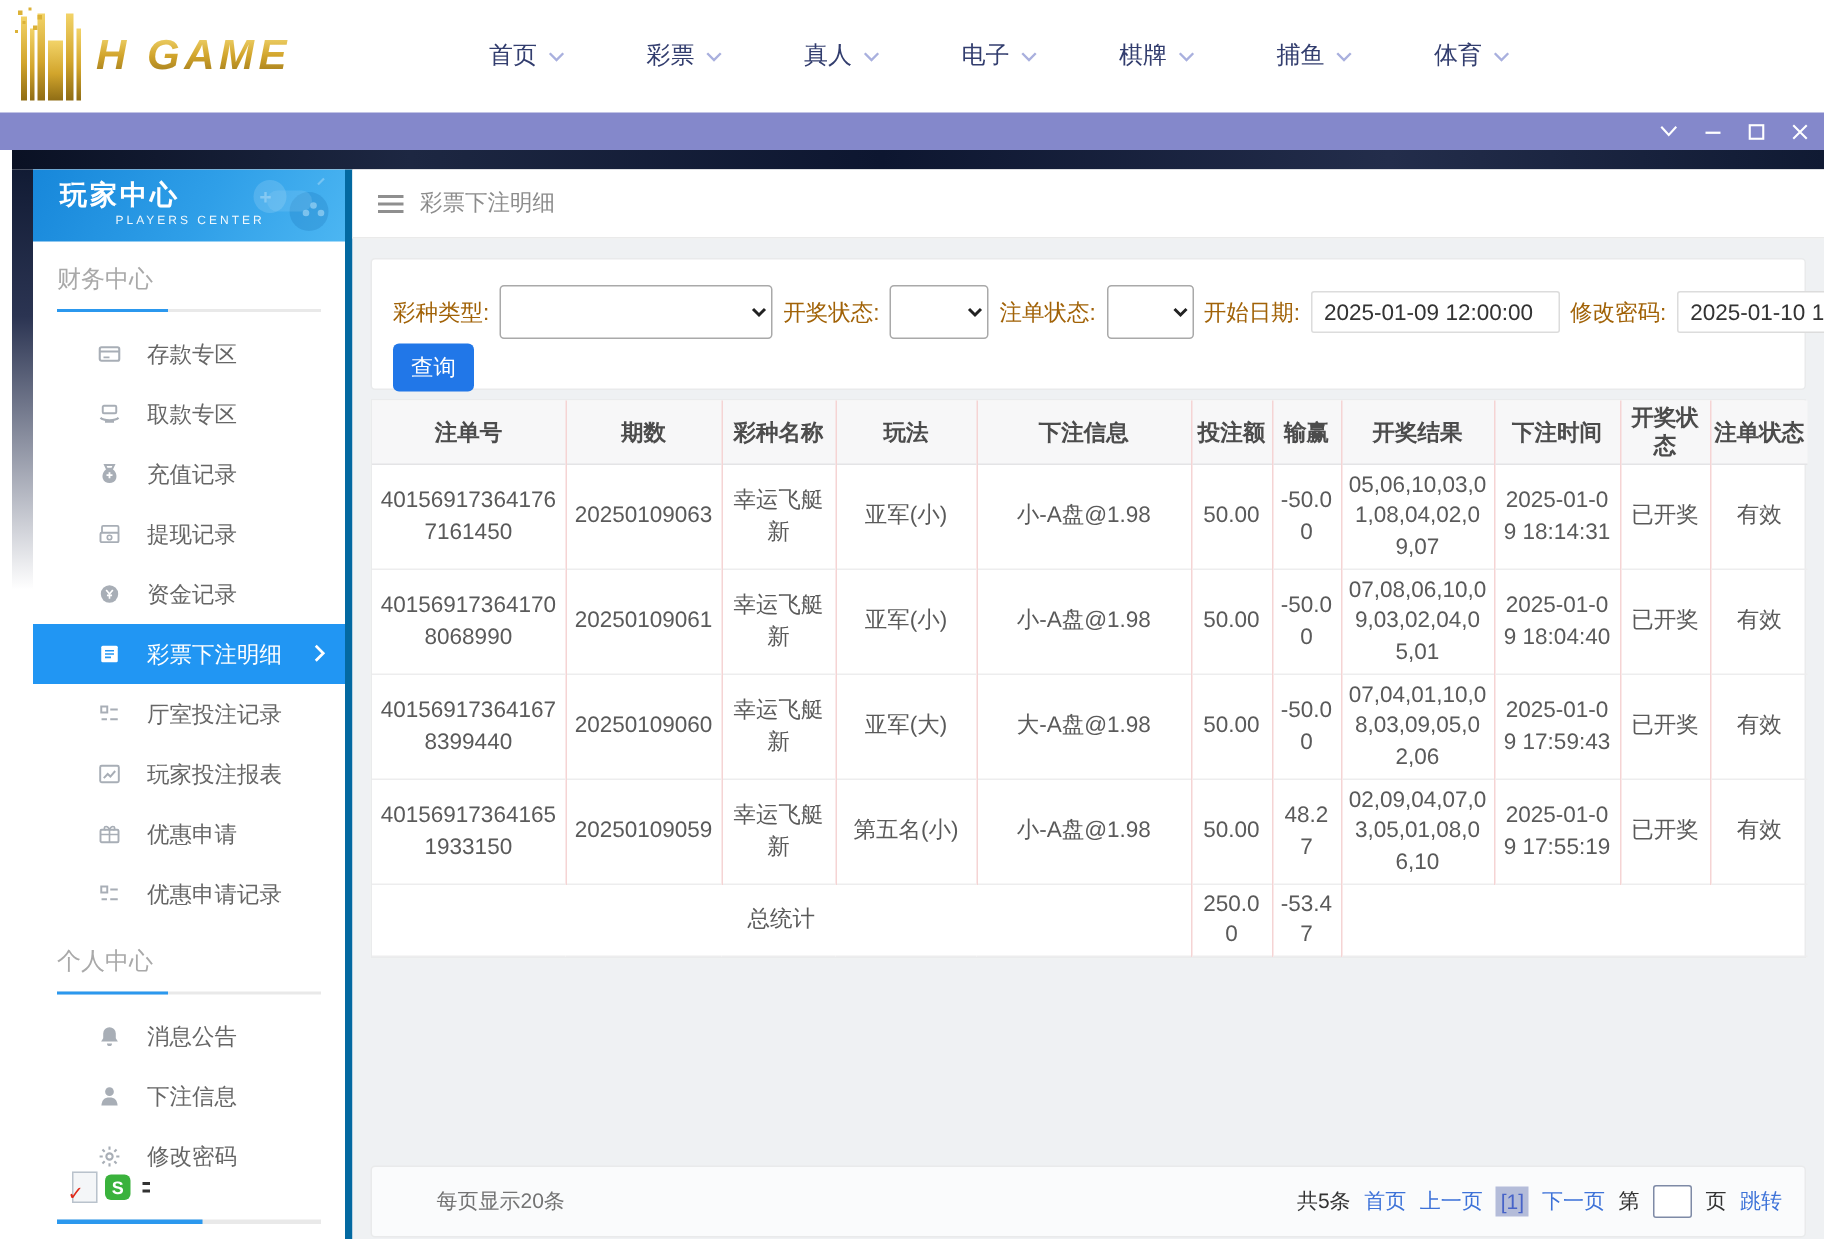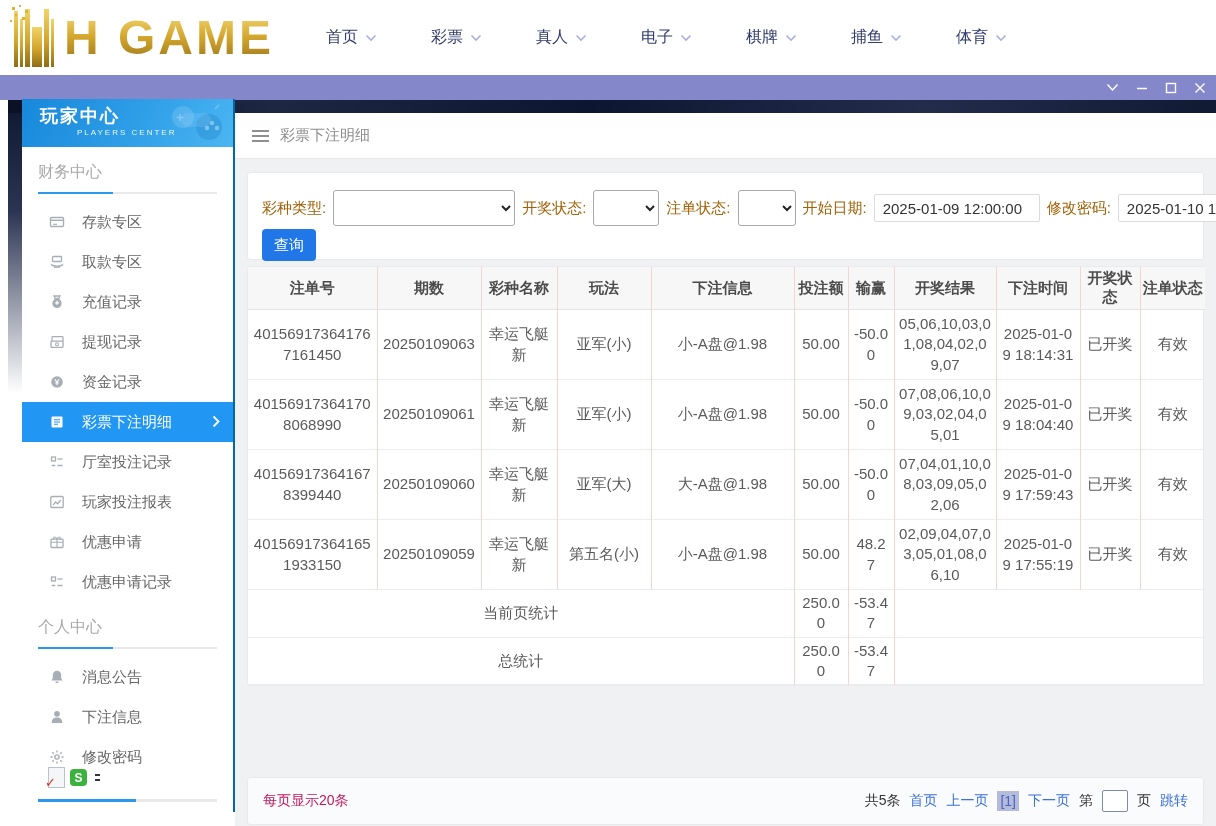--- a/index.html
+++ b/index.html
@@ -10,47 +10,47 @@
     -webkit-font-smoothing:antialiased;
   }
   
   .site-header{position:absolute;left:0;top:0;width:1216px;height:75px;background:#fff;}
   .logo{position:absolute;left:14px;top:4px;height:66px;display:flex;align-items:center;gap:10px;}
   .logo-mark{display:flex;align-items:flex-end;gap:2px;height:60px;position:relative;}
   .logo-mark i{display:block;background:linear-gradient(180deg,#f2d368 0%,#d2a52c 55%,#8f6d15 100%);}
   .logo-dots{position:absolute;left:-4px;top:-2px;width:26px;height:22px;}
   .logo-dots i{position:absolute;background:#dcb237;}
   .logo-text{
-    font-size:48px;font-weight:bold;letter-spacing:3px;
+    font-size:28px;font-weight:bold;font-style:italic;letter-spacing:3px;
     background:linear-gradient(180deg,#f6dd7a 0%,#d2a52c 50%,#96721a 100%);
     -webkit-background-clip:text;background-clip:text;color:transparent;
   }
   .main-nav{position:absolute;left:326px;top:0;height:75px;display:flex;align-items:center;gap:54px;}
   .nav-item{display:flex;align-items:center;gap:7px;cursor:pointer;}
   .nav-label{font-size:16px;color:#323d6e;}
   
   .titlebar{position:absolute;left:0;top:75px;width:1216px;height:25px;background:#8488cb;}
   .win-controls{position:absolute;right:10px;top:0;height:25px;display:flex;align-items:center;gap:17px;}
   .win-controls span{display:flex;align-items:center;cursor:pointer;}
   
   .app-topbar{position:absolute;left:8px;top:100px;width:1208px;height:13px;
     background:linear-gradient(90deg,#0a1124 0%,#1d2742 22%,#0d1630 48%,#232d4b 76%,#101a33 100%);}
   .left-fade{position:absolute;left:8px;top:113px;width:14px;height:280px;
     background:linear-gradient(180deg,#111b34 0%,#2b3452 35%,rgba(255,255,255,0) 100%);}
   
-  .sidebar{position:absolute;left:22px;top:99px;width:213px;height:713px;background:#fff;border-right:2px solid #0369a1;box-sizing:border-box;}
+  .sidebar{position:absolute;left:22px;top:113px;width:213px;height:713px;background:#fff;border-right:5px solid #0369a1;box-sizing:border-box;}
   .sb-header{height:48px;background:linear-gradient(120deg,#1787da 0%,#2f9fe8 55%,#4cb6f2 100%);position:relative;overflow:hidden;padding:6px 0 0 18px;box-sizing:border-box;}
   .sb-title{color:#fff;font-size:18px;font-weight:bold;letter-spacing:2px;line-height:22px;}
   .sb-subtitle{color:rgba(255,255,255,.92);font-size:8px;letter-spacing:2px;margin-top:1px;margin-left:37px;}
   .sb-gamepad{position:absolute;right:6px;top:4px;opacity:.55;}
   .sb-section-title{margin:15px 16px 0;font-size:16px;color:#a9a9a9;}
   .sb-rule{margin:9px 16px 0;height:2px;background:#e9e9e9;position:relative;}
   .sb-rule i{position:absolute;left:0;top:0;height:2px;width:42%;background:#2b98ee;}
   .sb-list{margin-top:8px;}
-  .sb-item{height:40px;display:flex;align-items:center;padding-left:27px;gap:17px;color:#666;font-size:15px;cursor:pointer;position:relative;}
+  .sb-item{height:40px;display:flex;align-items:center;padding-left:43px;gap:17px;color:#666;font-size:15px;cursor:pointer;position:relative;}
   .sb-icon{color:#a8aeb6;flex:0 0 16px;}
   .sb-item.active{background:#2196f3;color:#fff;}
   .sb-item.active .sb-icon{color:#fff;}
   .sb-item .sb-arrow{position:absolute;right:13px;top:13px;display:none;}
   .sb-item.active .sb-arrow{display:block;}
   .overlay-icons{position:absolute;left:26px;top:668px;display:flex;align-items:center;gap:5px;}
   .ov-doc{width:15px;height:19px;background:#f4f6f8;border:1px solid #b9c2cc;position:relative;}
   .ov-doc::after{content:"✓";position:absolute;left:-4px;bottom:-3px;color:#e02a1a;font-size:13px;font-weight:bold;}
   .ov-s{width:17px;height:17px;background:#3ab23c;border-radius:4px;color:#fff;font-size:12px;font-weight:bold;display:flex;align-items:center;justify-content:center;}
   .ov-dots{display:flex;flex-direction:column;gap:3px;margin-left:3px;}
@@ -74,21 +74,21 @@
   table.bet{border-collapse:collapse;table-layout:fixed;width:955px;}
   table.bet th{height:42px;background:#f7f7f8;font-size:15px;font-weight:bold;color:#4c4c4c;padding:0 2px;}
   table.bet td{font-size:15px;color:#5a5a5a;text-align:center;vertical-align:middle;padding:3px 4px;word-break:break-all;line-height:1.35;box-sizing:border-box;}
   table.bet tbody td{height:70px;}
   table.bet th + th, table.bet td + td{border-left:1px solid #f5d4d4;}
   table.bet thead tr{border-bottom:1px solid #e4e4e6;}
   table.bet tbody tr{border-bottom:1px solid #ededee;}
   table.bet tr.summary td{height:31px;}
   
   .footer-bar{position:absolute;left:12px;top:664px;width:957px;height:48px;background:#fafbfc;border:1px solid #e9eaeb;border-radius:3px;box-sizing:border-box;display:flex;align-items:center;justify-content:space-between;padding:0 15px;}
-  .page-size{font-size:14px;color:#be185d;}
+  .page-size{font-size:14px;color:#737373;margin-left:28px;}
   .pager{display:flex;align-items:center;gap:9px;font-size:14px;color:#333;}
   .pg-link{color:#3d72d8;cursor:pointer;}
   .pg-current{background:#b4bcd9;color:#4763c8;padding:0 3px;height:20px;line-height:20px;cursor:default;}
   .jump-input{width:26px;height:22px;box-sizing:border-box;border:1px solid #7e8aa6;border-radius:2px;background:#fff;padding:0 3px;font-size:13px;}
 </style>
 </head>
 <body>
 
 <div class="site-header">
   <div class="logo">
@@ -431,26 +431,20 @@
             <td>第五名(小)</td>
             <td>小-A盘@1.98</td>
             <td>50.00</td>
             <td>48.27</td>
             <td>02,09,04,07,03,05,01,08,06,10</td>
             <td>2025-01-09 17:55:19</td>
             <td>已开奖</td>
             <td>有效</td>
           </tr>
           <tr class="summary">
-            <td colspan="5">当前页统计</td>
-            <td>250.00</td>
-            <td>-53.47</td>
-            <td colspan="4"></td>
-          </tr>
-          <tr class="summary">
             <td colspan="5">总统计</td>
             <td>250.00</td>
             <td>-53.47</td>
             <td colspan="4"></td>
           </tr>
         </tbody>
     </table>
   </div>
 
   <div class="footer-bar">

